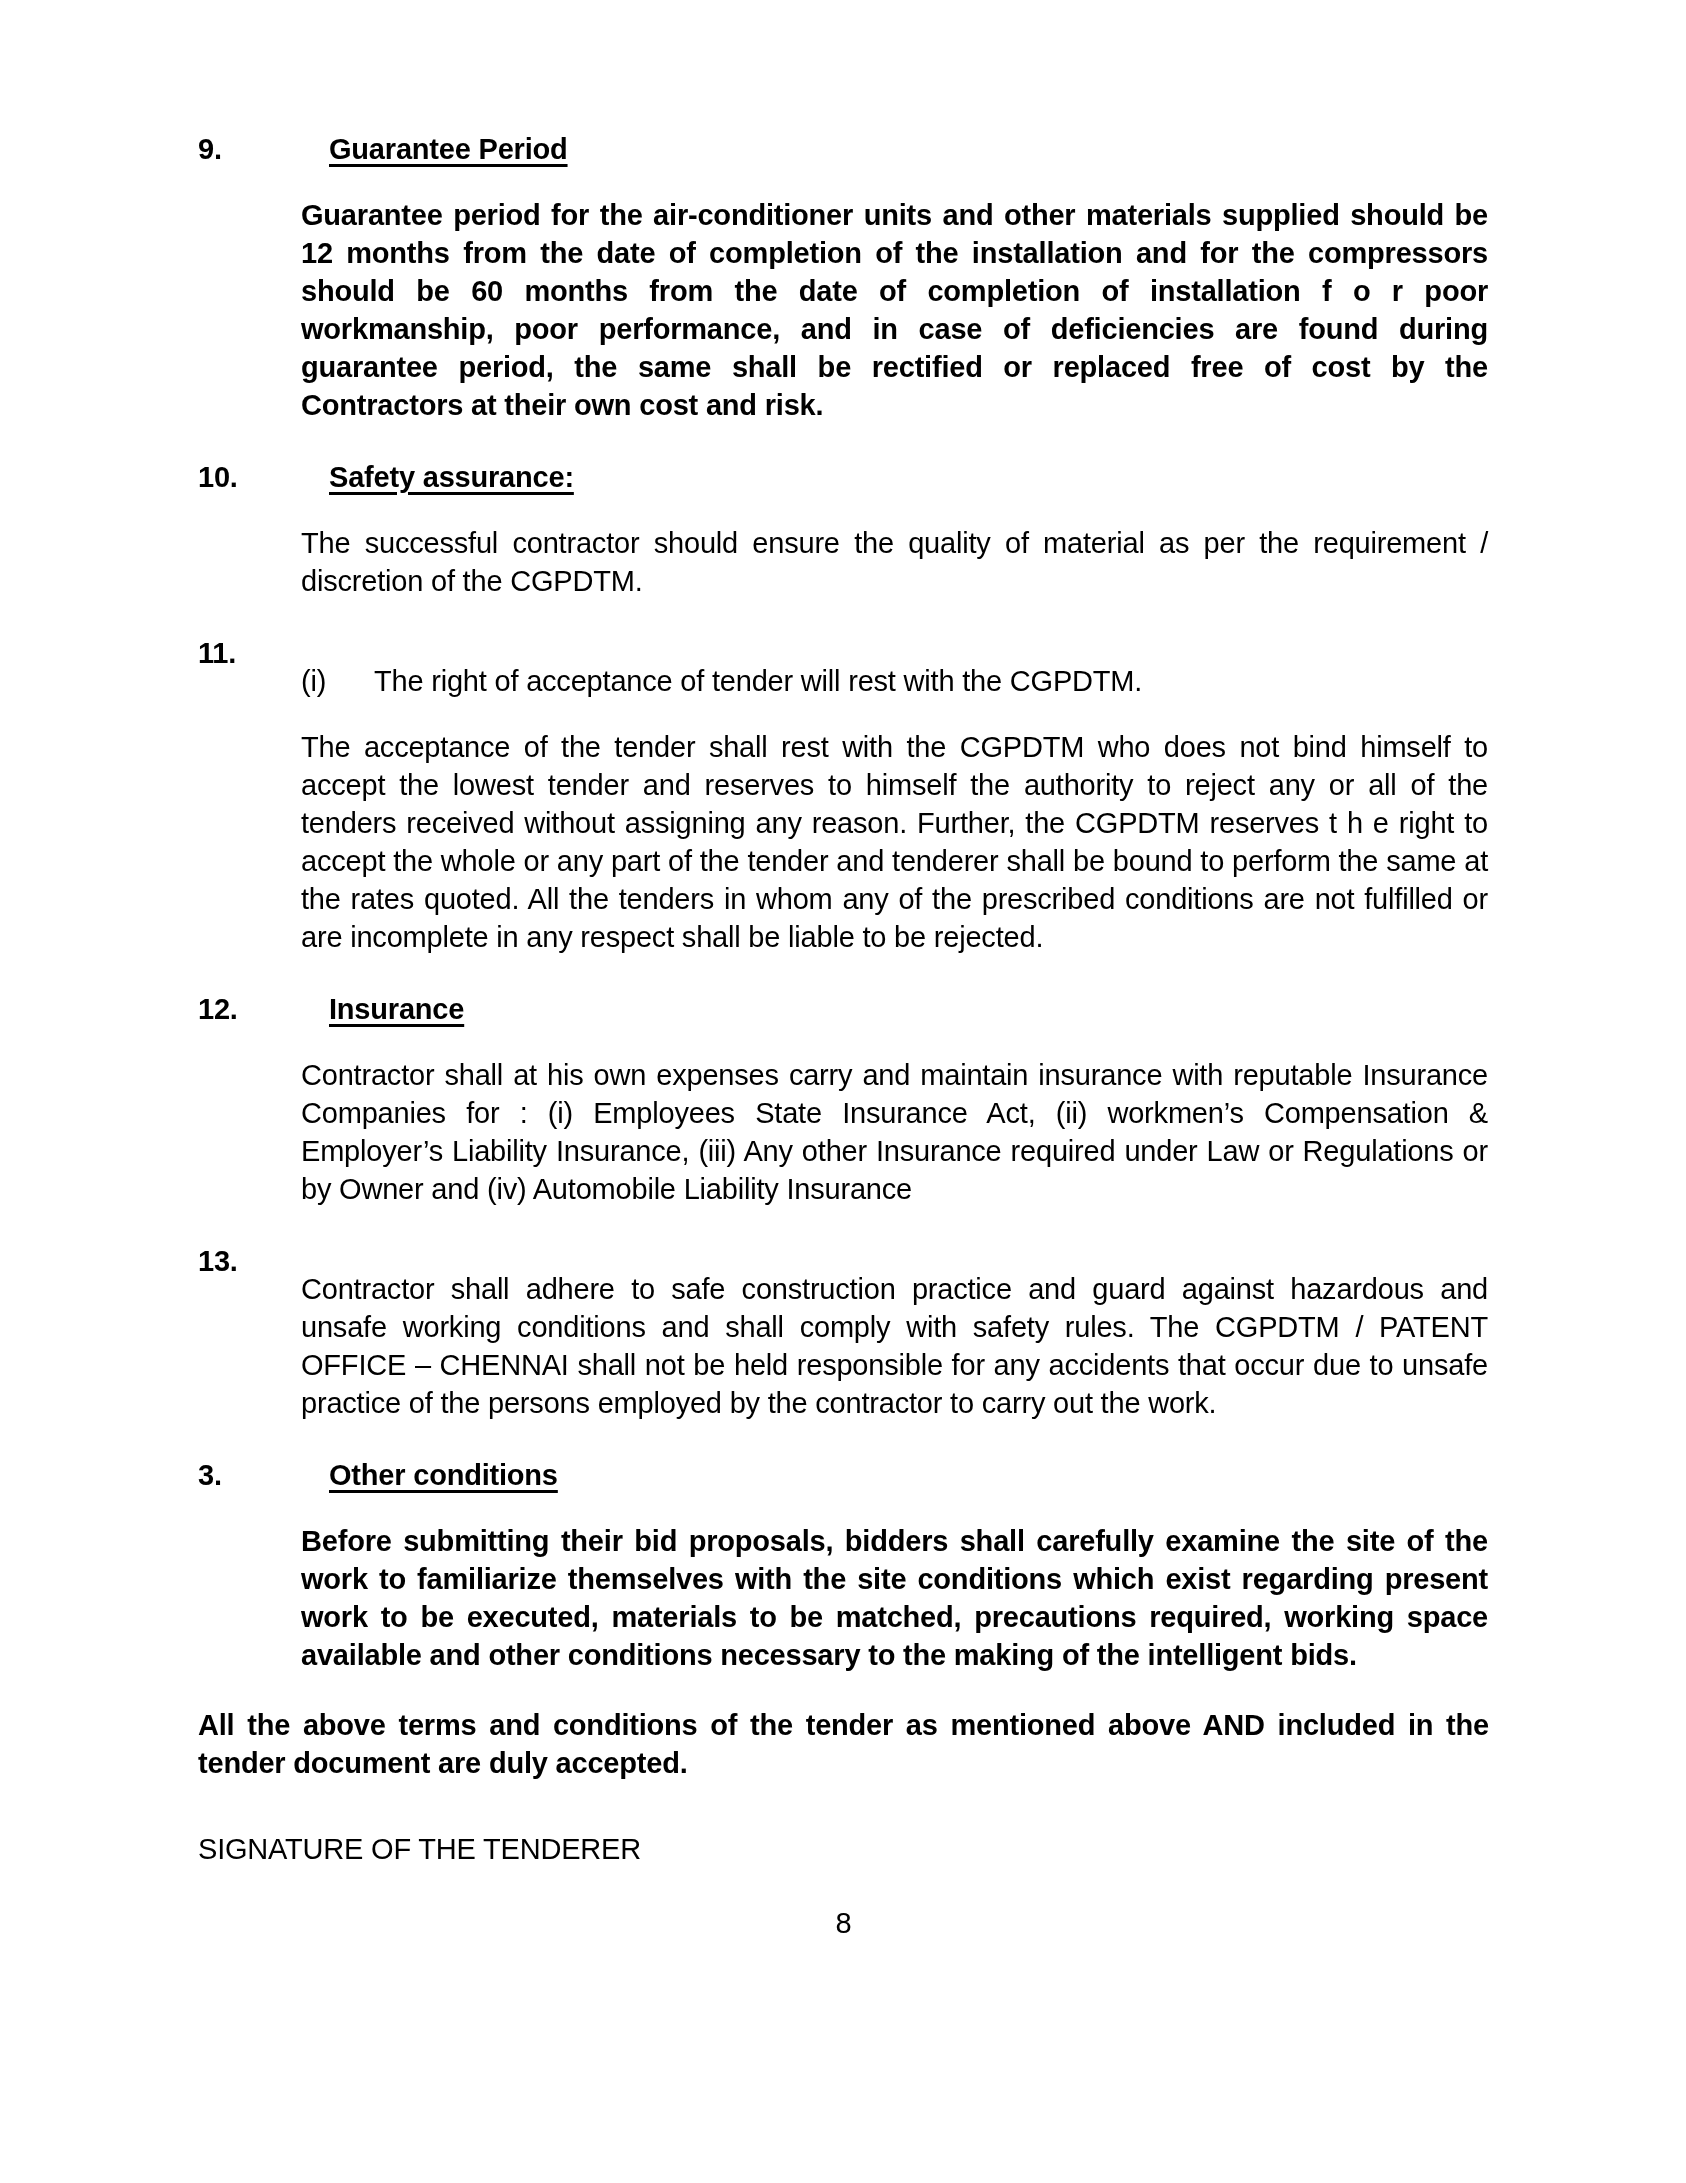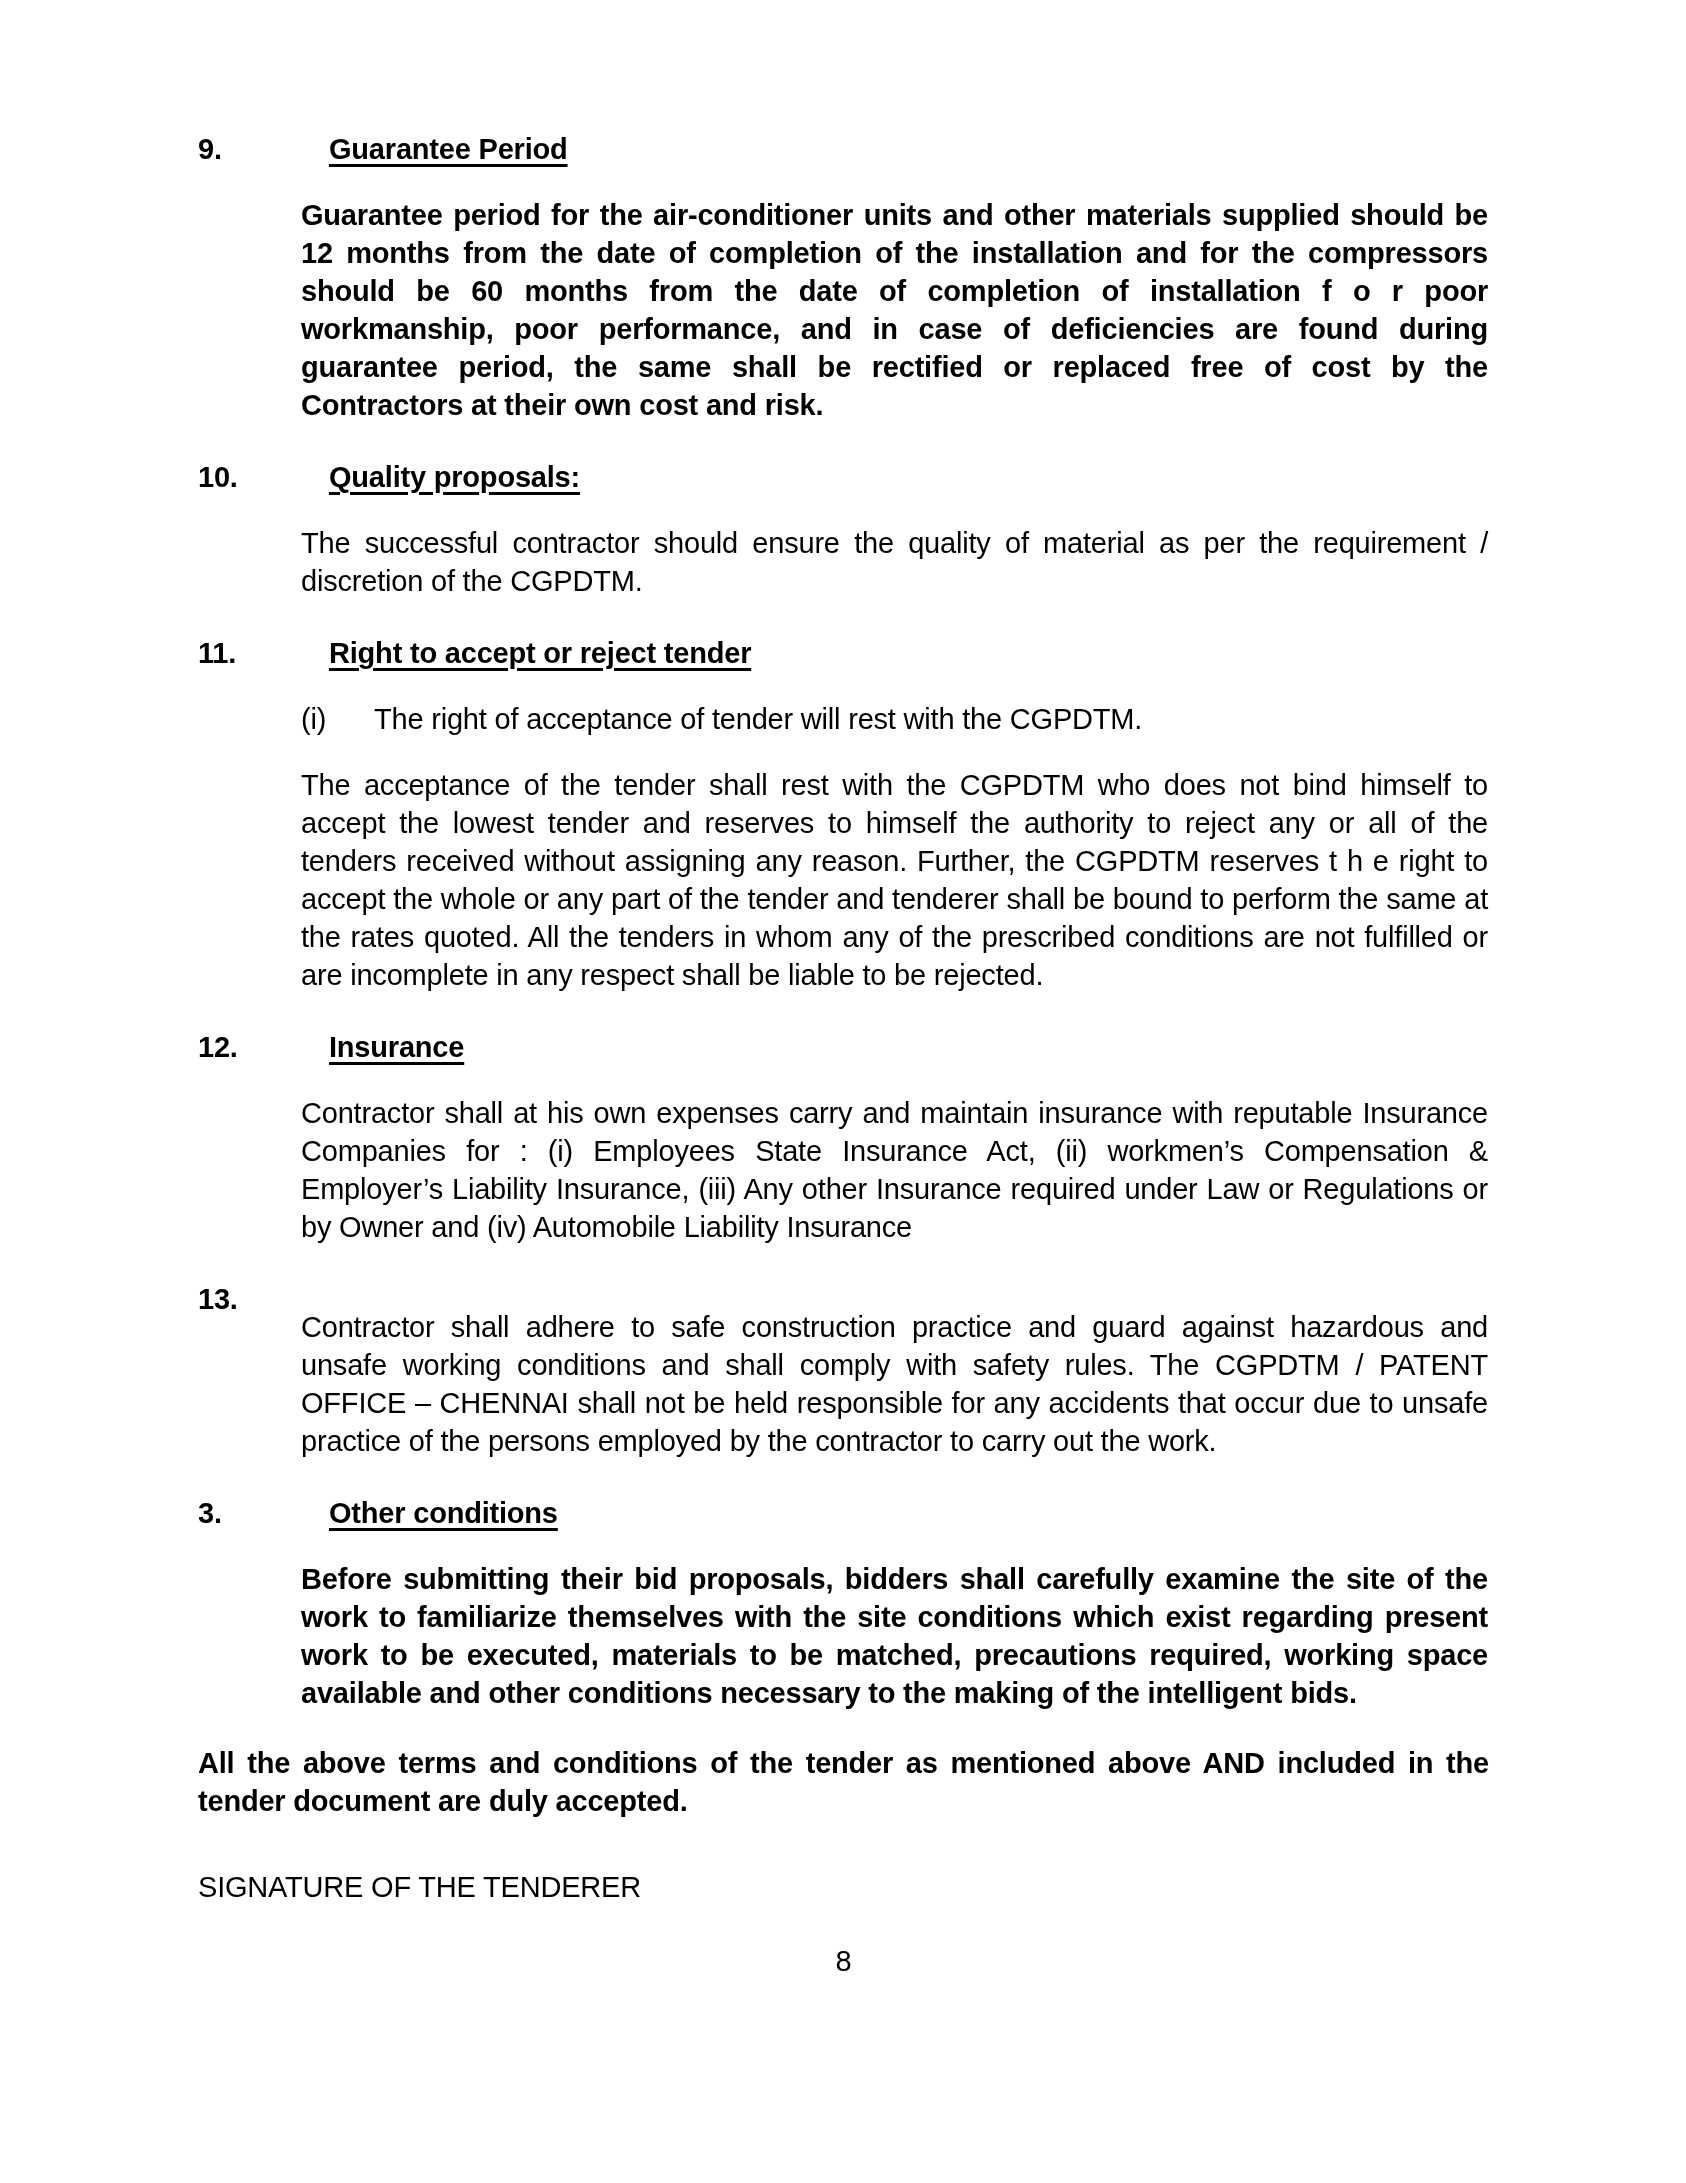--- a/index.html
+++ b/index.html
@@ -84,29 +84,28 @@
     <div class="sec-num">9.</div>
     <div class="sec-body">
       <div class="sec-title">Guarantee Period</div>
       <p class="para">Guarantee period for the air-conditioner units and other materials supplied should be 12 months from the date of completion of the installation and for the compressors should be 60 months from the date of completion of installation f o r poor workmanship, poor performance, and in case of deficiencies are found during guarantee period, the same shall be rectified or replaced free of cost by the Contractors at their own cost and risk.</p>
     </div>
   </div>
 
   <div class="section">
     <div class="sec-num">10.</div>
     <div class="sec-body">
-      <div class="sec-title">Quality proposals:</div>
+      <div class="sec-title">Safety assurance:</div>
       <p class="para">The successful contractor should ensure the quality of material as per the requirement / discretion of the CGPDTM.</p>
     </div>
   </div>
 
   <div class="section">
     <div class="sec-num">11.</div>
     <div class="sec-body">
-      <div class="sec-title">Right to accept or reject tender</div>
       <div class="subitem">
         <div class="sub-label">(i)</div>
         <div class="sub-text">The right of acceptance of tender will rest with the CGPDTM.</div>
       </div>
       <div class="subitem">
         <div class="sub-text">The acceptance of the tender shall rest with the CGPDTM who does not bind himself to accept the lowest tender and reserves to himself the authority to reject any or all of the tenders received without assigning any reason. Further, the CGPDTM reserves t h e right to accept the whole or any part of the tender and tenderer shall be bound to perform the same at the rates quoted. All the tenders in whom any of the prescribed conditions are not fulfilled or are incomplete in any respect shall be liable to be rejected.</div>
       </div>
     </div>
   </div>
 

